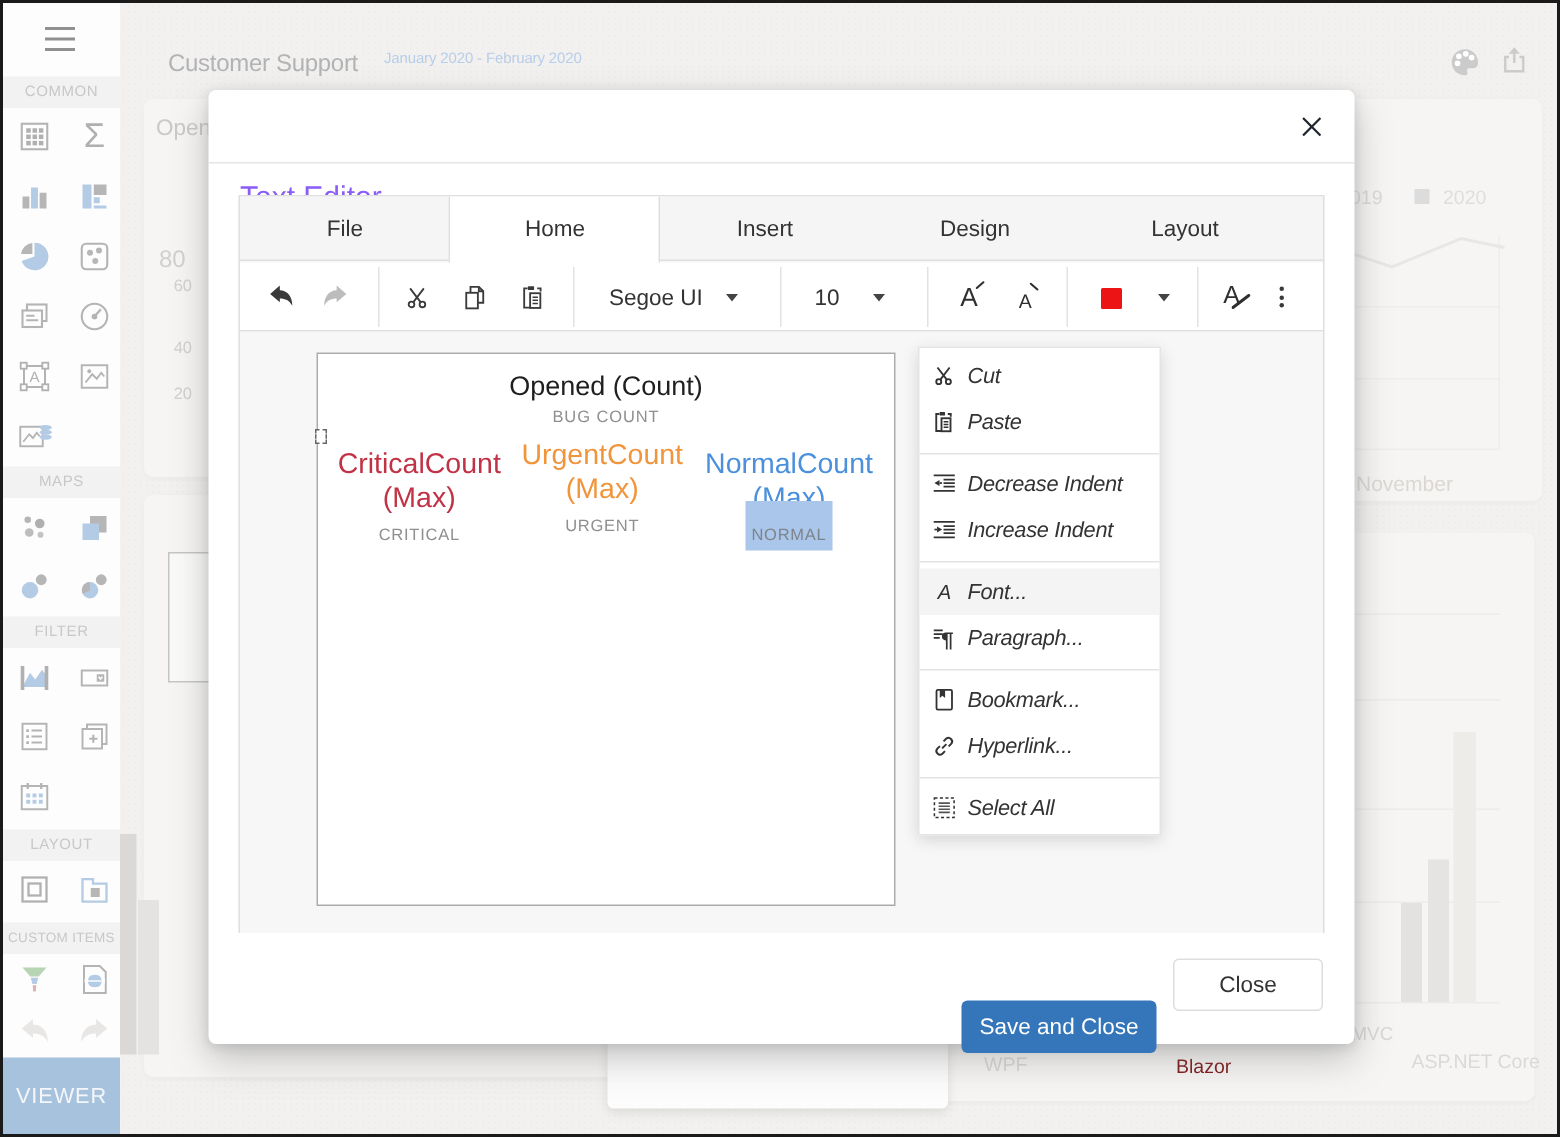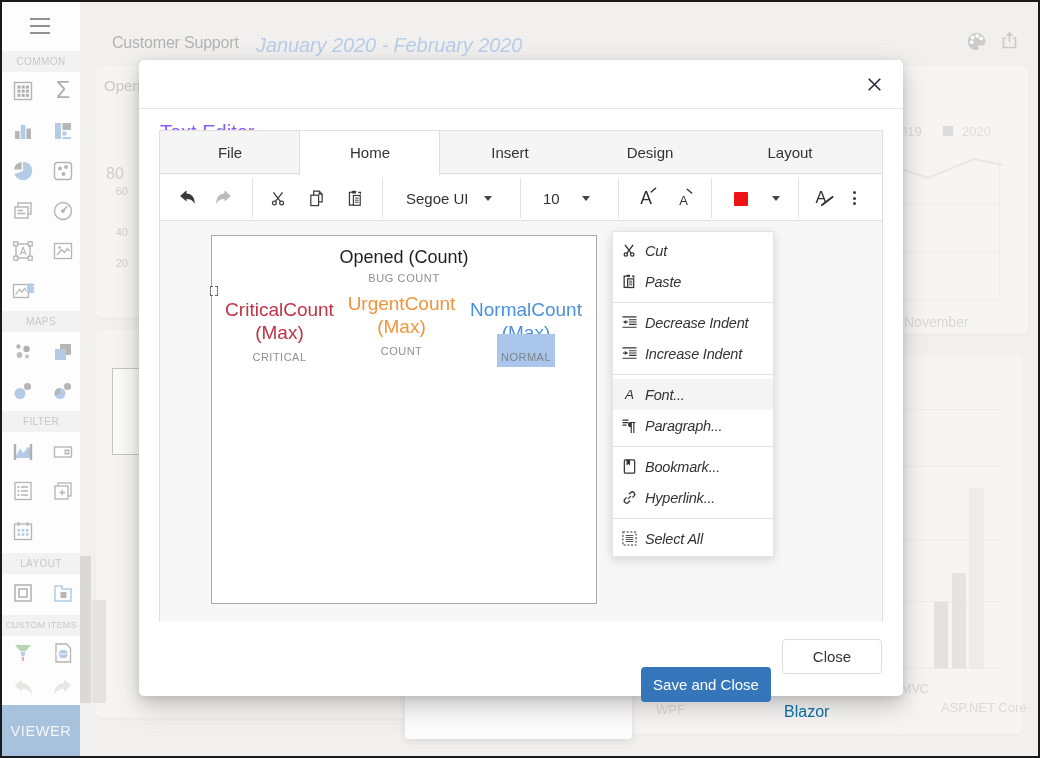--- a/index.html
+++ b/index.html
@@ -15,21 +15,21 @@
 .fade { color:#d2d1cf; position:absolute; white-space:nowrap; }
 
 #sidebar { position:absolute; left:0; top:0; width:78px; height:754px; background:#fdfdfd; }
 .sband { position:absolute; left:0; width:78px; height:21px; background:#f2f2f2;
   color:#c8c8c8; font-size:10px; letter-spacing:0.4px; text-align:center; line-height:21px; }
 .sic { position:absolute; width:24px; height:24px; }
 #viewer { position:absolute; left:0; top:703px; width:78px; height:51px; background:#a6c2dd;
   color:#f4f6f9; font-size:14.5px; letter-spacing:0.6px; display:flex; align-items:center; justify-content:center; }
 
 #tb-title { position:absolute; left:110px; top:32px; font-size:16px; letter-spacing:-0.2px; color:#b2b3b5; }
-#tb-date  { position:absolute; left:254px; top:32px; font-size:20px; letter-spacing:-0.1px; color:#b7cde9;font-style:italic; }
+#tb-date  { position:absolute; left:254px; top:32px; font-size:10px; letter-spacing:-0.1px; color:#b7cde9; }
 
 #modal { position:absolute; left:137px; top:58px; width:764px; height:636px;
   background:#fff; border-radius:5px;
   box-shadow:0 10px 24px rgba(100,100,100,0.35), 0 2px 8px rgba(120,120,120,0.22); }
 #mtitle { position:absolute; left:21px; top:13px; font-size:20px; color:#8b5cf6;margin-top:48px; }
 #mclose { position:absolute; left:729px; top:18px; width:13px; height:13px; }
 #mhr { position:absolute; left:0; top:48px; width:764px; height:1px; background:#e5e5e5; }
 #ribbon { position:absolute; left:20px; top:70px; width:724px; height:492px;
   border:1px solid #dfdfdf; background:#f7f7f7; }
 #tabrow { position:absolute; left:0; top:0; width:722px; height:43px; background:#f5f5f5;
@@ -92,21 +92,21 @@
     <div style="position:absolute;left:903px;top:409px;width:97px;height:1px;background:#edecea"></div>
     <div style="position:absolute;left:903px;top:466px;width:97px;height:1px;background:#edecea"></div>
     <div style="position:absolute;left:903px;top:539px;width:97px;height:1px;background:#edecea"></div>
     <div style="position:absolute;left:903px;top:601px;width:97px;height:1px;background:#edecea"></div>
     <div style="position:absolute;left:903px;top:668px;width:97px;height:1px;background:#edecea"></div>
     <div style="position:absolute;left:934px;top:602px;width:14px;height:66px;background:#e4e2e0"></div>
     <div style="position:absolute;left:952px;top:573px;width:14px;height:95px;background:#e6e4e2"></div>
     <div style="position:absolute;left:969px;top:488px;width:15px;height:180px;background:#eeece9"></div>
     <div class="fade" style="left:901px;top:682px;font-size:12.5px;color:#d8d7d5">MVC</div>
     <div class="fade" style="left:941px;top:700px;font-size:13px;color:#dbd9d7">ASP.NET Core</div>
-    <div class="fade" style="left:784px;top:703px;font-size:16px;color:#0369a1">Blazor</div>
+    <div class="fade" style="left:784px;top:703px;font-size:13px;color:#7f1d1d">Blazor</div>
     <div class="fade" style="left:656px;top:702px;font-size:13px;color:#d8d7d5">WPF</div>
     <div class="fade" style="left:614px;top:702px;font-size:12px;color:#d8d7d5">00</div>
     <div style="position:absolute;left:112px;top:368px;width:90px;height:87px;border:1.5px solid #c5c5c5;background:#fafaf9"></div>
     <div style="position:absolute;left:80px;top:556px;width:11px;height:147px;background:#dad9d7"></div>
     <div style="position:absolute;left:92px;top:600px;width:14px;height:103px;background:#e5e3e1"></div>
     <div style="position:absolute;left:405px;top:690px;width:227px;height:49px;background:#fcfcfc;border-radius:4px;box-shadow:0 2px 8px rgba(0,0,0,0.10)"></div>
   </div>
   <div id="topicons" style="position:absolute;left:-2px;top:-2px">
     <svg style="position:absolute;left:966px;top:31px" width="21" height="21" viewBox="0 0 21 21">
       <path d="M10.5 1.8 a8.7 8.7 0 1 0 0 17.4 c1.6 0 2.2-1 1.7-2.1 c-0.6-1.3-0.1-2.6 1.5-2.6 l2.6 0 c1.7 0 3-1.3 3-3.3 A8.7 8.7 0 0 0 10.5 1.8 Z" fill="#cbcbcb"></path>
@@ -372,21 +372,21 @@
             <div style="width:3px;height:3px;border-radius:50%;background:#3a3a3a"></div>
           </div>
         </div>
       </div>
       <div id="docarea">
         <div id="page">
           <div class="dline" style="top:11px;font-size:18px;color:#1f1f1f">Opened (Count)</div>
           <div class="dline" style="top:36px;font-size:11px;color:#8f8f8f;letter-spacing:0.6px">BUG COUNT</div>
           <div id="caretbox"></div>
           <div class="col3" style="left:-12.5px;top:63px;color:#c13246;font-size:19px">CriticalCount<br>(Max)<br><span style="font-size:11px;color:#8f8f8f;letter-spacing:0.5px">CRITICAL</span></div>
-          <div class="col3" style="left:109.5px;top:57px;color:#f0953c;font-size:19px">UrgentCount<br>(Max)<br><span style="font-size:11px;color:#8f8f8f;letter-spacing:0.5px">COUNT</span></div>
+          <div class="col3" style="left:109.5px;top:57px;color:#f0953c;font-size:19px">UrgentCount<br>(Max)<br><span style="font-size:11px;color:#8f8f8f;letter-spacing:0.5px">URGENT</span></div>
           <div class="col3" style="left:234px;top:63px;color:#4a90dc;font-size:19px">NormalCount<br>(Max)<br><span style="font-size:11px;color:#7d848c;letter-spacing:0.5px;background:#aac6ea;padding:17px 4px 4px">NORMAL</span></div>
         </div>
         <div id="cmenu">
           <div class="mi"><svg width="15" height="15" viewBox="0 0 18 18" fill="none" stroke="#333" stroke-width="1.5">
                 <circle cx="4.6" cy="13.7" r="2"></circle>
                 <circle cx="12.3" cy="13.7" r="2"></circle>
                 <path d="M3.6 2.4 L11 12.1 M13.3 2.4 L5.9 12.1"></path>
               </svg>Cut</div>
           <div class="mi"><svg width="15" height="15" viewBox="0 0 18 18" fill="none" stroke="#333" stroke-width="1.5">
                 <path d="M5 2.4 H2.6 V16 H6.6"></path>

